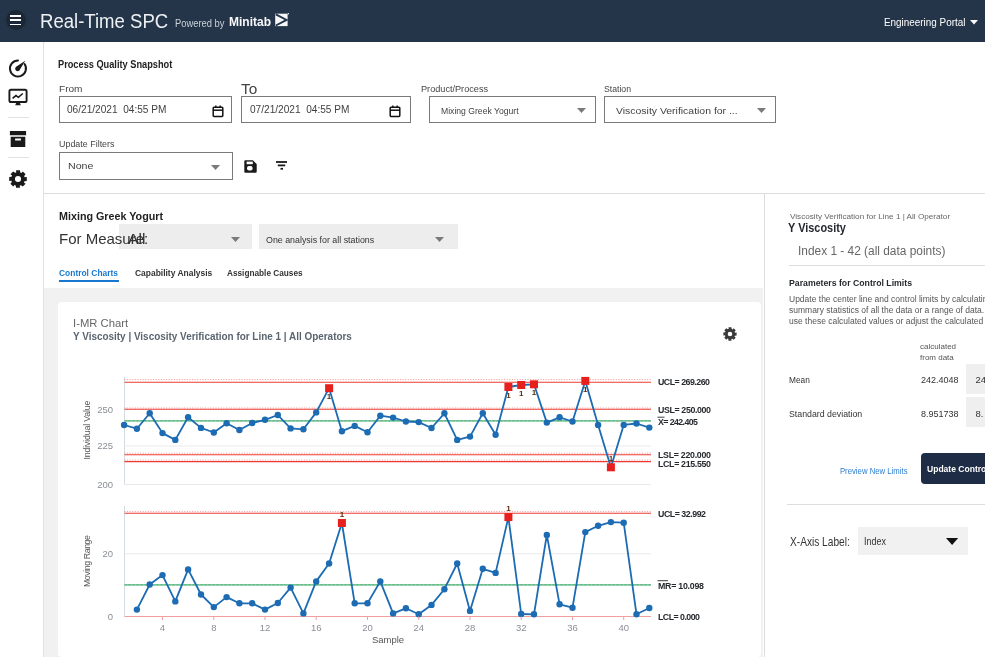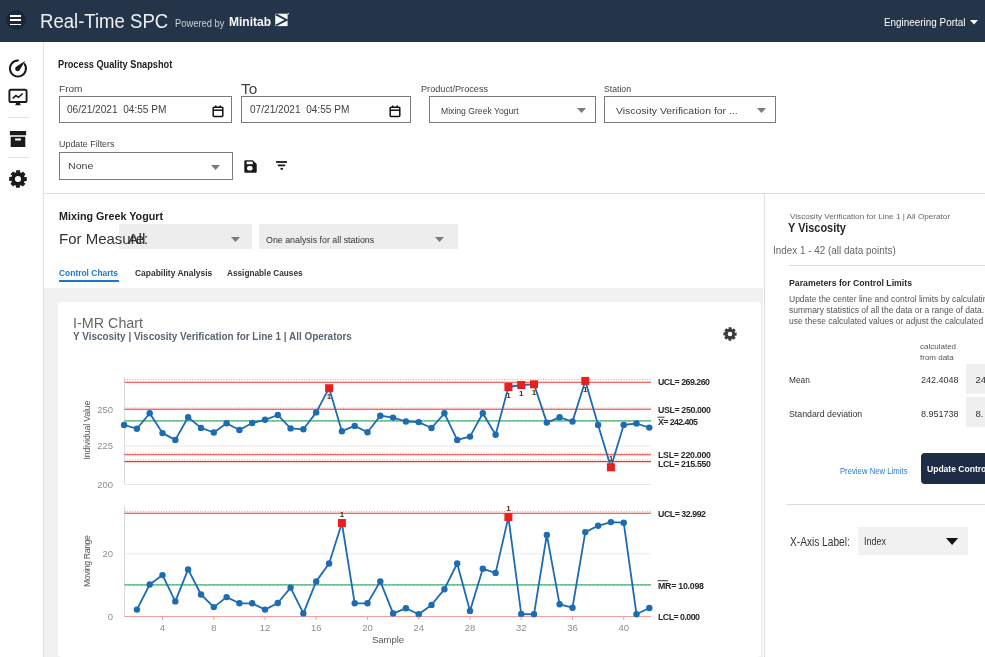--- a/index.html
+++ b/index.html
@@ -276,25 +276,25 @@
 <div class="abs" id="d_pp" style="left:440.5px;top:104.5px;font-size:9.5px;color:#3f3f3f;line-height:11.2px;transform:scaleX(0.9070);transform-origin:left center;">Mixing Greek Yogurt</div>
 <div class="abs" id="d_st" style="left:615.5px;top:104.5px;font-size:9.5px;color:#3f3f3f;line-height:11.2px;transform:scaleX(1.0991);transform-origin:left center;">Viscosity Verification for ...</div>
 <div class="abs" id="d_none" style="left:68.0px;top:159.5px;font-size:9.5px;color:#3f3f3f;line-height:11.2px;transform:scaleX(1.1200);transform-origin:left center;">None</div>
 <div class="abs" id="m_head" style="left:58.5px;top:209.5px;font-size:11px;color:#222222;line-height:13.0px;transform:scaleX(0.9766);transform-origin:left center;font-weight:bold;">Mixing Greek Yogurt</div>
 <div class="abs" id="m_for" style="left:59.0px;top:233.5px;font-size:15px;color:#333333;line-height:10.6px;transform:scaleX(1.0000);transform-origin:left center;">For Measure:</div>
 <div class="abs" id="m_all" style="left:128.0px;top:234px;font-size:14px;color:#333333;line-height:11.2px;transform:scaleX(1.1200);transform-origin:left center;">All</div>
 <div class="abs" id="m_one" style="left:266.0px;top:234px;font-size:9.5px;color:#333333;line-height:11.2px;transform:scaleX(0.9310);transform-origin:left center;">One analysis for all stations</div>
 <div class="abs" id="tab1" style="left:58.5px;top:267.5px;font-size:9px;color:#1878d1;line-height:10.6px;transform:scaleX(0.9365);transform-origin:left center;font-weight:bold;">Control Charts</div>
 <div class="abs" id="tab2" style="left:134.5px;top:267.5px;font-size:9px;color:#333333;line-height:10.6px;transform:scaleX(0.9390);transform-origin:left center;font-weight:bold;">Capability Analysis</div>
 <div class="abs" id="tab3" style="left:227.0px;top:267.5px;font-size:9px;color:#333333;line-height:10.6px;transform:scaleX(0.9157);transform-origin:left center;font-weight:bold;">Assignable Causes</div>
-<div class="abs" id="c_imr" style="left:72.5px;top:318px;font-size:14px;color:#666666;line-height:10.0px;transform:scaleX(1.0238);transform-origin:left center;">I-MR Chart</div>
+<div class="abs" id="c_imr" style="left:72.5px;top:318px;font-size:11px;color:#666666;line-height:10.0px;transform:scaleX(1.0238);transform-origin:left center;">I-MR Chart</div>
 <div class="abs" id="c_title" style="left:72.5px;top:330.5px;font-size:10px;color:#5a6570;line-height:11.8px;transform:scaleX(0.9929);transform-origin:left center;font-weight:bold;">Y Viscosity | Viscosity Verification for Line 1 | All Operators</div>
 <div class="abs" id="p_visc" style="left:789.5px;top:211.5px;font-size:8px;color:#666666;line-height:9.4px;transform:scaleX(1.0191);transform-origin:left center;">Viscosity Verification for Line 1 | All Operator</div>
 <div class="abs" id="p_yvisc" style="left:788.0px;top:220px;font-size:13px;color:#26292e;line-height:15.3px;transform:scaleX(0.8406);transform-origin:left center;font-weight:bold;">Y Viscosity</div>
-<div class="abs" id="p_index" style="left:773px;top:245.5px;font-size:10px;color:#666666;line-height:10.0px;transform:scaleX(0.9905);transform-origin:left center;">Index 1 - 42 (all data points)</div>
+<div class="abs" id="p_index" style="left:798px;top:245.5px;font-size:12px;color:#666666;line-height:10.0px;transform:scaleX(0.9905);transform-origin:left center;">Index 1 - 42 (all data points)</div>
 <div class="abs" id="p_params" style="left:789.0px;top:277.5px;font-size:9px;color:#26292e;line-height:10.6px;transform:scaleX(0.9685);transform-origin:left center;font-weight:bold;">Parameters for Control Limits</div>
 <div class="abs" id="p_mean" style="left:789.0px;top:374px;font-size:9.5px;color:#333333;line-height:11.2px;transform:scaleX(0.8750);transform-origin:left center;">Mean</div>
 <div class="abs" id="p_meanv" style="left:918.6px;top:374px;font-size:9.5px;color:#333333;line-height:11.2px;transform:scaleX(0.9500);transform-origin:right center;">242.4048</div>
 <div class="abs" id="p_std" style="left:789.0px;top:407.5px;font-size:9.5px;color:#333333;line-height:11.2px;transform:scaleX(0.9241);transform-origin:left center;">Standard deviation</div>
 <div class="abs" id="p_stdv" style="left:918.6px;top:407.5px;font-size:9.5px;color:#333333;line-height:11.2px;transform:scaleX(0.9500);transform-origin:right center;">8.951738</div>
 <div class="abs" id="p_prev" style="left:829.0px;top:466px;font-size:9px;color:#2d7ed3;line-height:10.6px;transform:scaleX(0.8608);transform-origin:right center;">Preview New Limits</div>
 <div class="abs" id="p_btn" style="left:927.0px;top:462.5px;font-size:9.5px;color:#ffffff;line-height:11.2px;transform:scaleX(0.8990);transform-origin:left center;font-weight:bold;">Update Control Limits</div>
 <div class="abs" id="p_xaxis" style="left:789.5px;top:535px;font-size:12px;color:#333333;line-height:14.2px;transform:scaleX(0.8451);transform-origin:left center;">X-Axis Label:</div>
 <div class="abs" id="p_idx" style="left:864.0px;top:536px;font-size:10px;color:#333333;line-height:11.8px;transform:scaleX(0.8958);transform-origin:left center;">Index</div>
 <div class="abs" id="p_24" style="left:975.5px;top:374px;font-size:9.5px;color:#333333;line-height:11.2px;transform:scaleX(1.0000);transform-origin:left center;">24</div>

